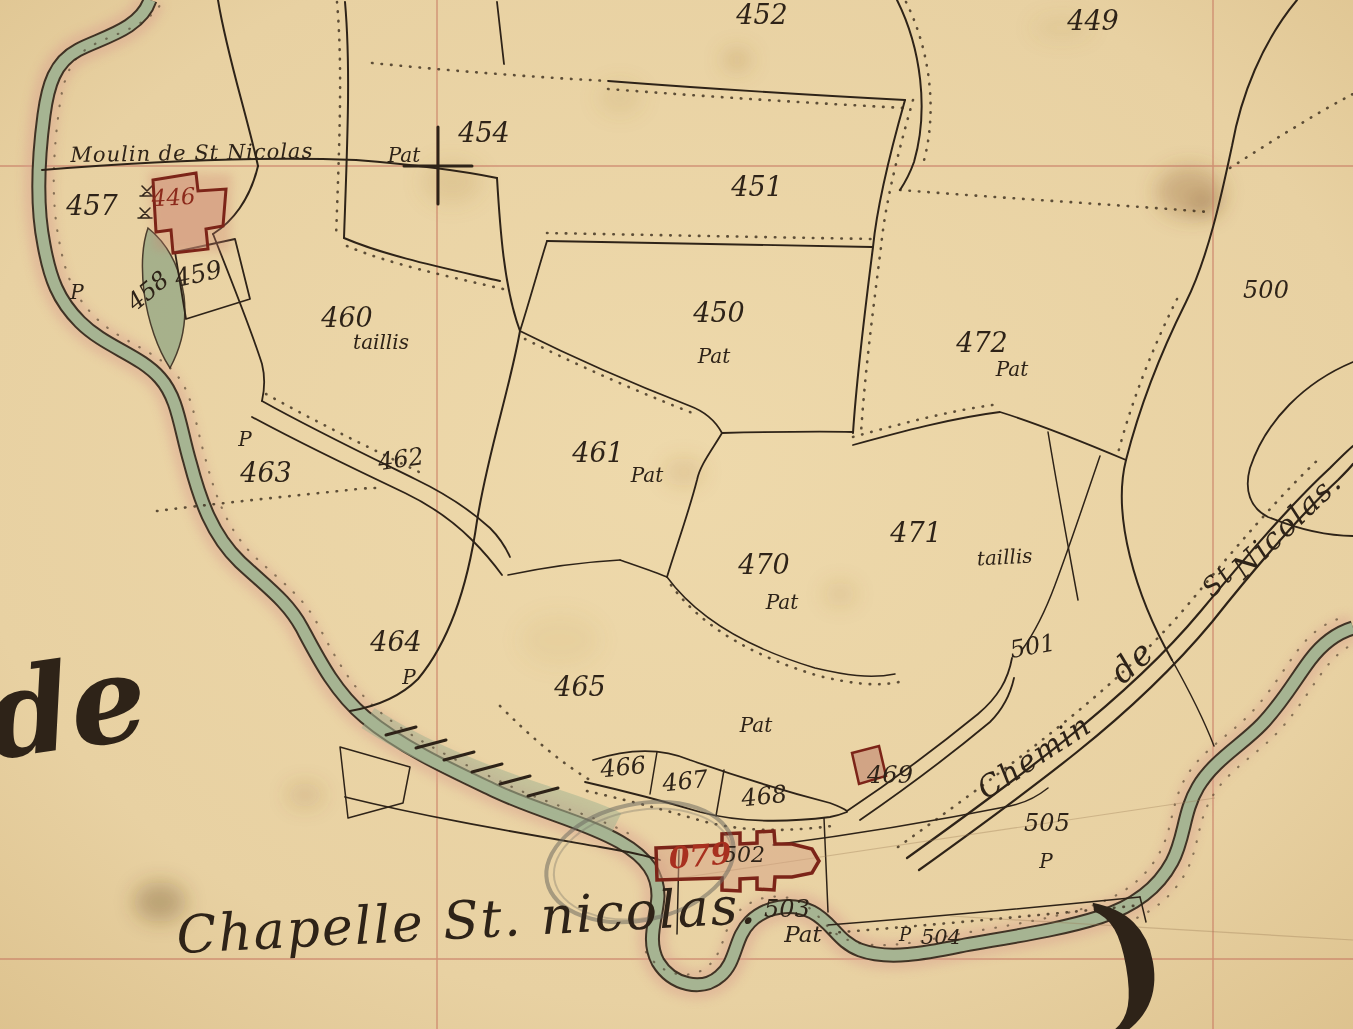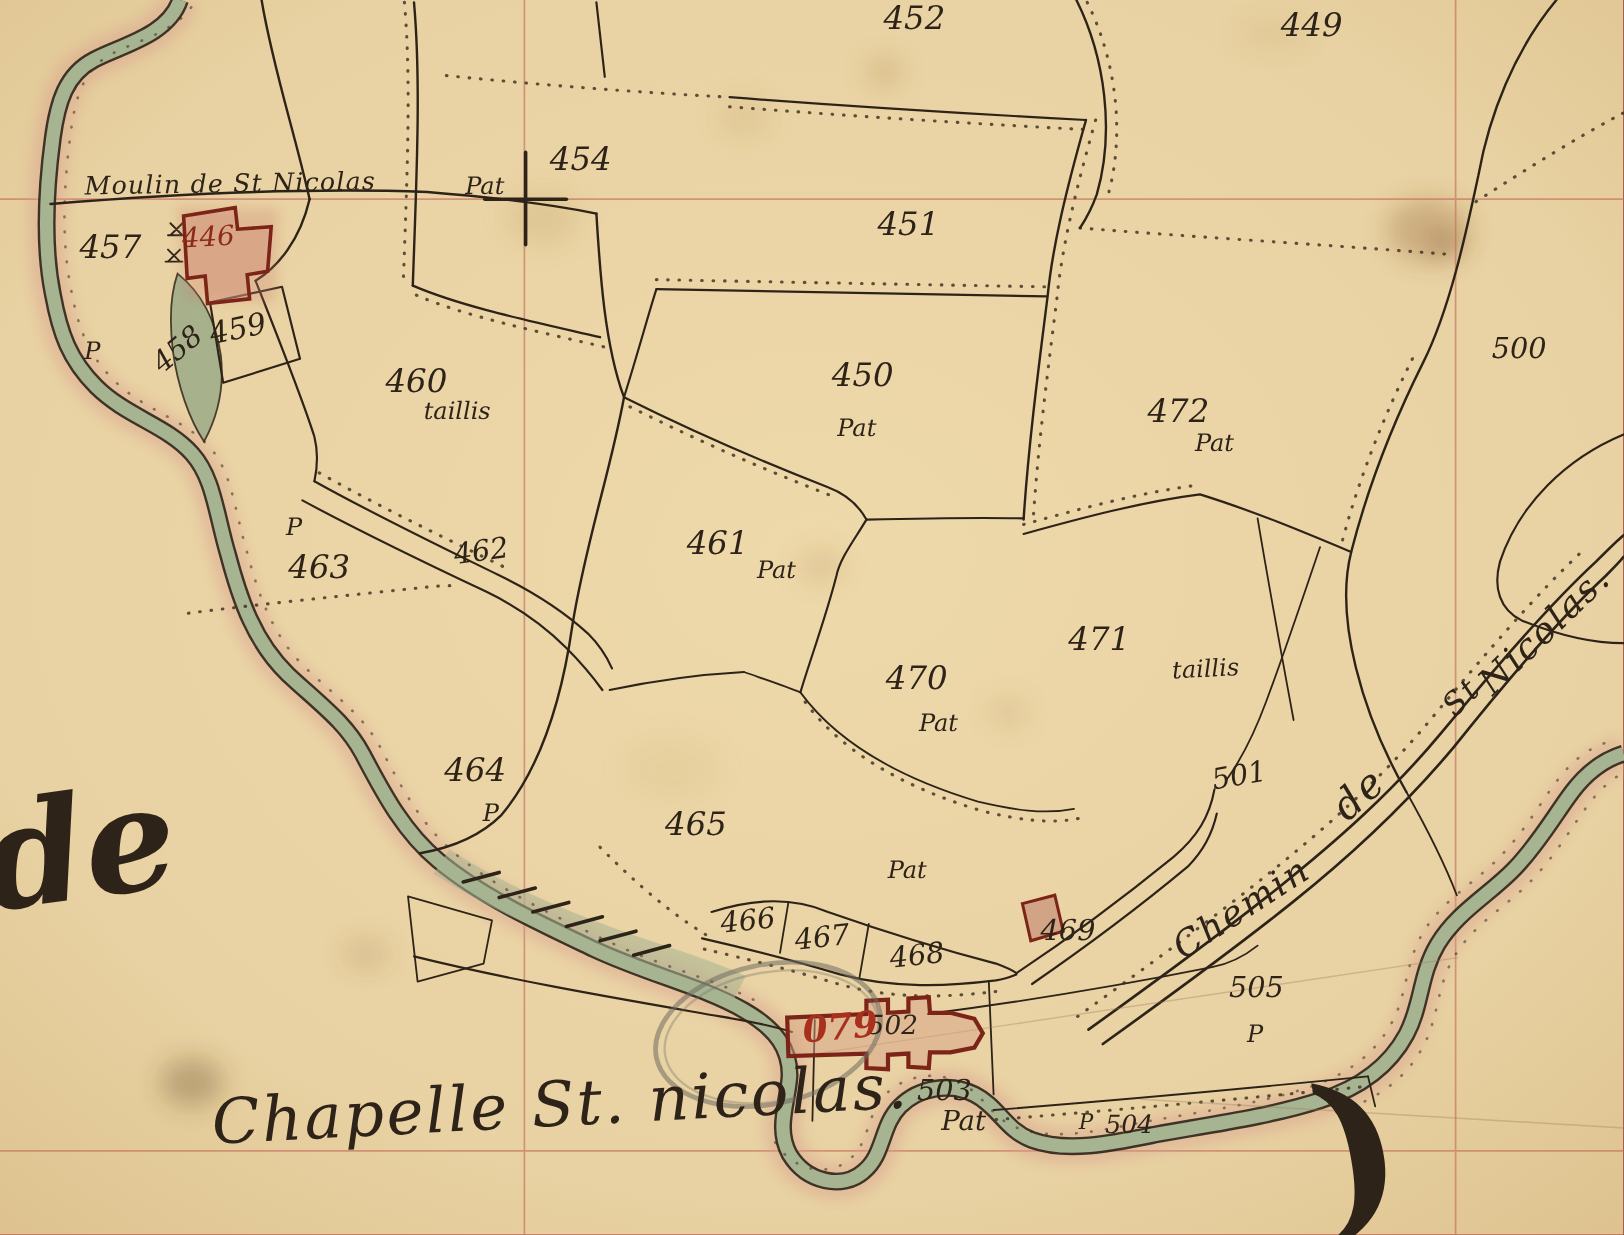--- a/index.html
+++ b/index.html
@@ -1,18 +1,18 @@
 <!DOCTYPE html>
 <html><head>
 <meta charset="utf-8">
 <style>
   html,body{margin:0;padding:0;background:#4a443a;}
   .stage{
     position:relative;width:1353px;height:1029px;margin:0 auto;overflow:hidden;
-    background:#ef4444;
+    background:#e5e5e5;
     font-family:"DejaVu Serif","Liberation Serif",serif;
   }
   svg{display:block;position:absolute;inset:0;}
   .ink{stroke:#2e2318;fill:none;stroke-linecap:round;stroke-linejoin:round;}
   .dots{stroke:#3a2c1c;fill:none;stroke-width:2.6;stroke-dasharray:0.5 9;stroke-linecap:round;opacity:.8;}
   .dots2{stroke:#3a2c1c;fill:none;stroke-width:2.2;stroke-dasharray:0.5 12;stroke-linecap:round;opacity:.55;}
   .grid{stroke:#c4705c;stroke-width:1.4;opacity:.65;}
   .lbl{font-family:"DejaVu Serif","Liberation Serif",serif;font-style:italic;fill:#2e2318;text-anchor:middle;}
   .lbl-number{font-size:27px;}
   .lbl-sub{font-size:20px;}

